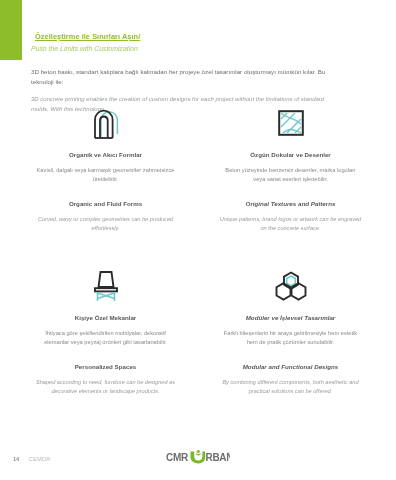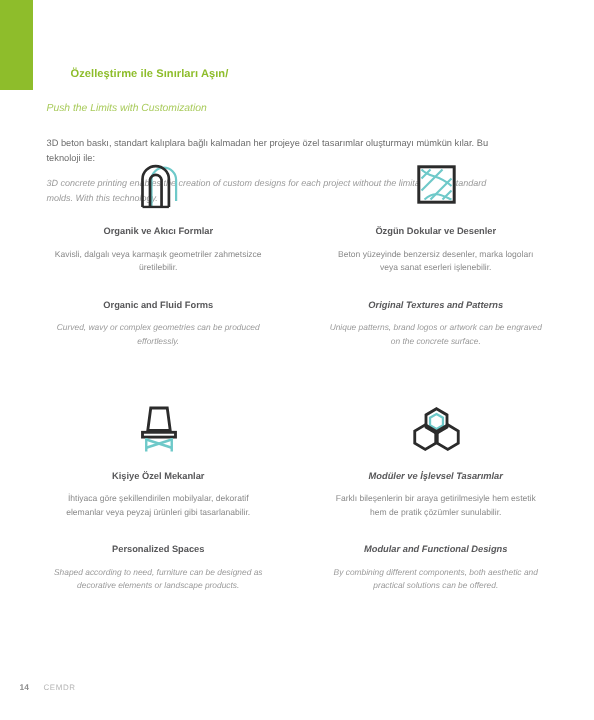--- a/index.html
+++ b/index.html
@@ -41,21 +41,22 @@
     width: 334px;
   }
 
   
   .title-tr {
     font-size: 7.4px;
     font-weight: bold;
     color: #8ebd2b;
     letter-spacing: 0.05px;
     line-height: 1.25;
-    margin: 16px;
+    margin: 4px;
+    text-decoration: underline;
   }
   .title-en {
     font-size: 6.9px;
     font-style: italic;
     color: #a9cb5c;
     line-height: 1.3;
     margin: 1px 0 0 0;
   }
 
   
@@ -248,14 +249,29 @@
       <div class="feat-body-en">By combining different components, both aesthetic and practical solutions can be offered.</div>
     </div>
 
   </div>
 
   <div class="footer">
     <div class="page-num">14</div>
     <div class="footer-brand">CEMDR</div>
   </div>
 
+  <div class="logo">
+    <svg width="64" height="14" viewBox="0 0 64 14">
+      <text x="0" y="11" font-family="Liberation Sans, sans-serif" font-size="10" font-weight="bold" fill="#6e6e6e" letter-spacing="-0.3">CMR</text>
+      <g>
+        <path d="M24.5 1.4 L28.2 1.4 L28.2 6.8 C28.2 9.2 30.0 10.6 32.3 10.6
+                 C34.6 10.6 36.4 9.2 36.4 6.8 L36.4 1.4 L39.2 1.4
+                 L39.2 7.2 C39.2 11.0 36.2 13.4 32.3 13.4
+                 C28.4 13.4 24.5 11.0 24.5 7.2 Z" fill="#7ab828"></path>
+        <circle cx="32.3" cy="1.6" r="1.5" fill="#7ab828"></circle>
+        <path d="M30.2 3.6 C31.0 5.2 33.6 5.2 34.4 3.6" stroke="#7ab828" stroke-width="1.2" fill="none"></path>
+      </g>
+      <text x="39.5" y="11" font-family="Liberation Sans, sans-serif" font-size="10" font-weight="bold" fill="#6e6e6e" letter-spacing="-0.3">RBAN</text>
+      <text x="61" y="4.5" font-family="Liberation Sans, sans-serif" font-size="4" fill="#8a8a8a">®</text>
+    </svg>
+  </div>
 
 </div>
 
 </body></html>

